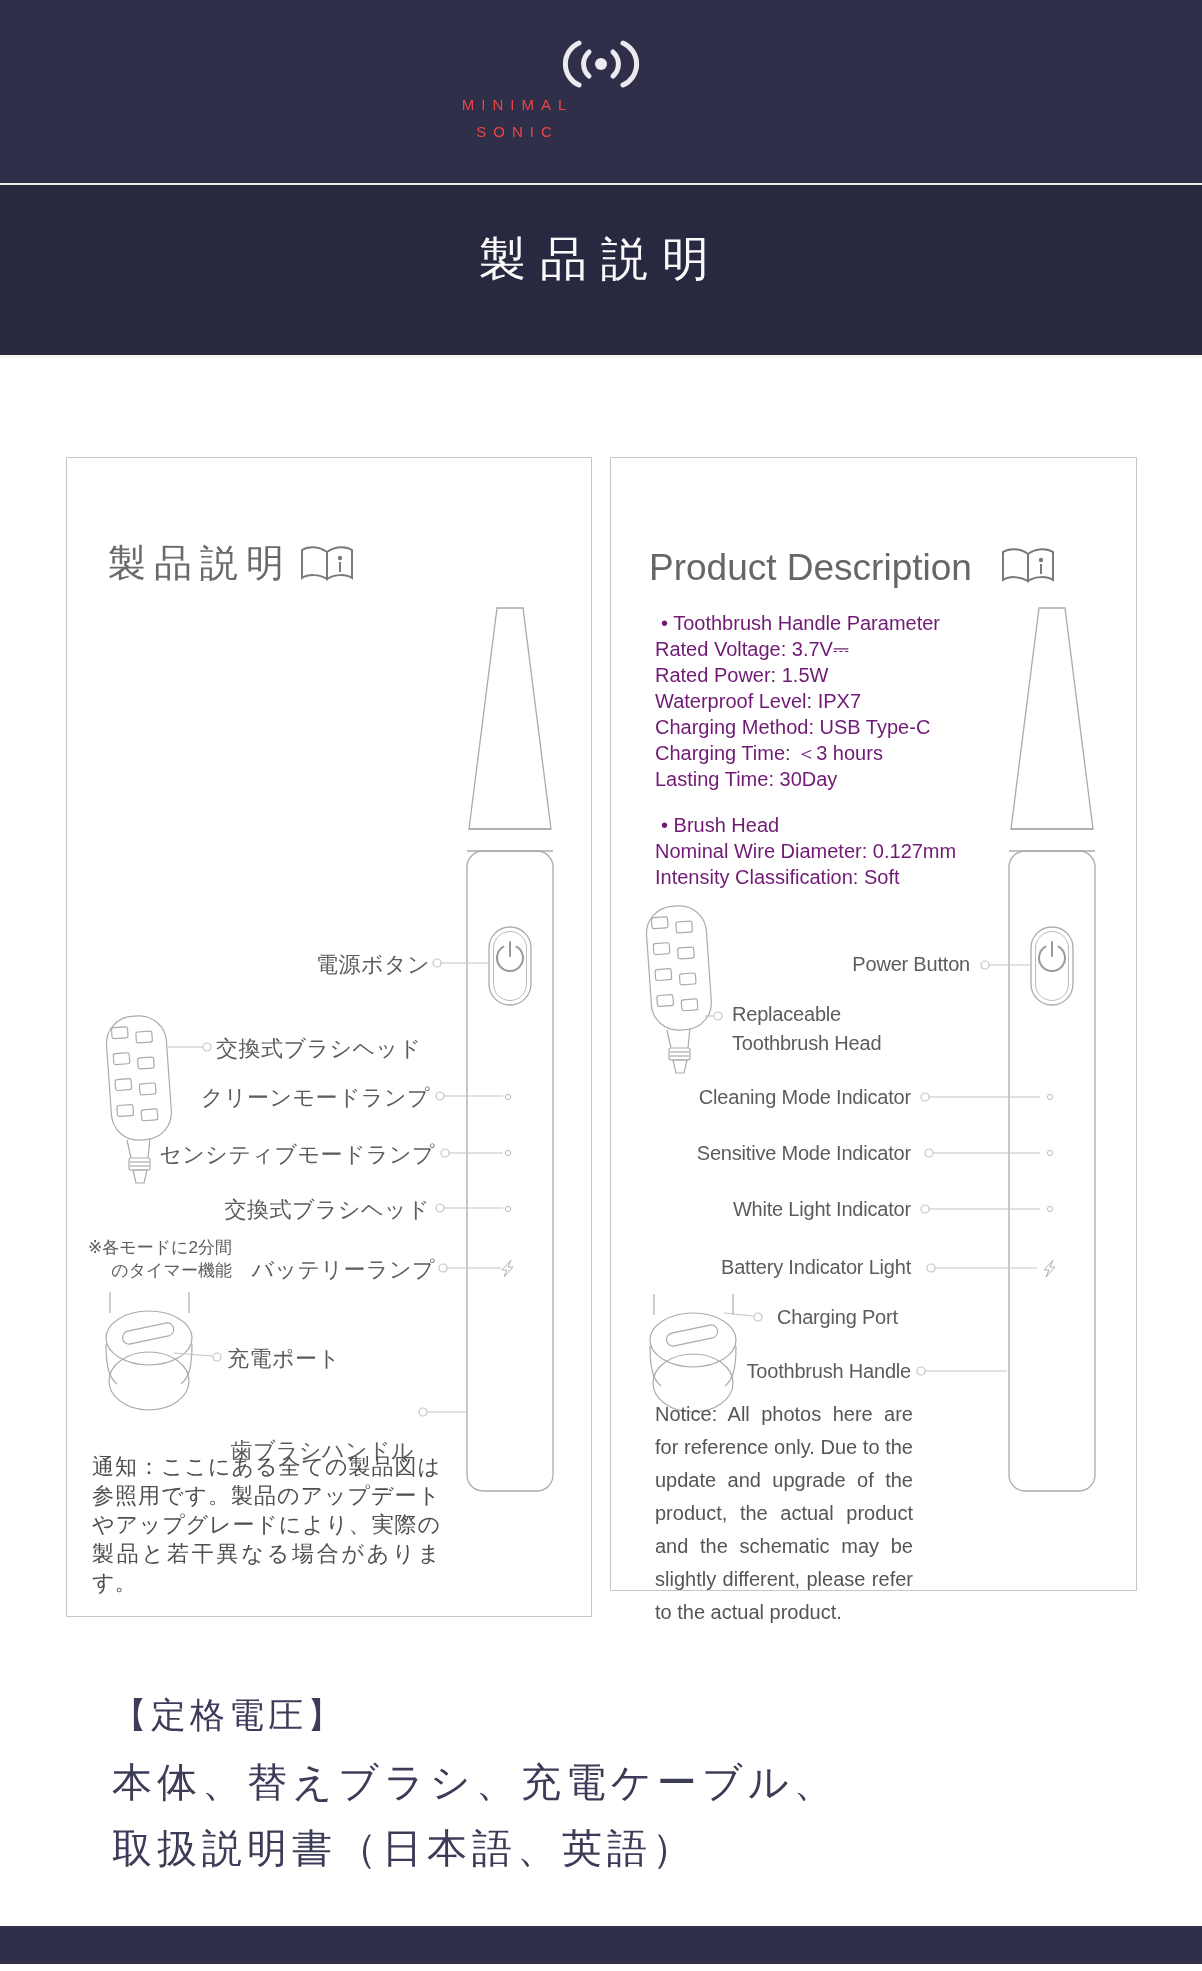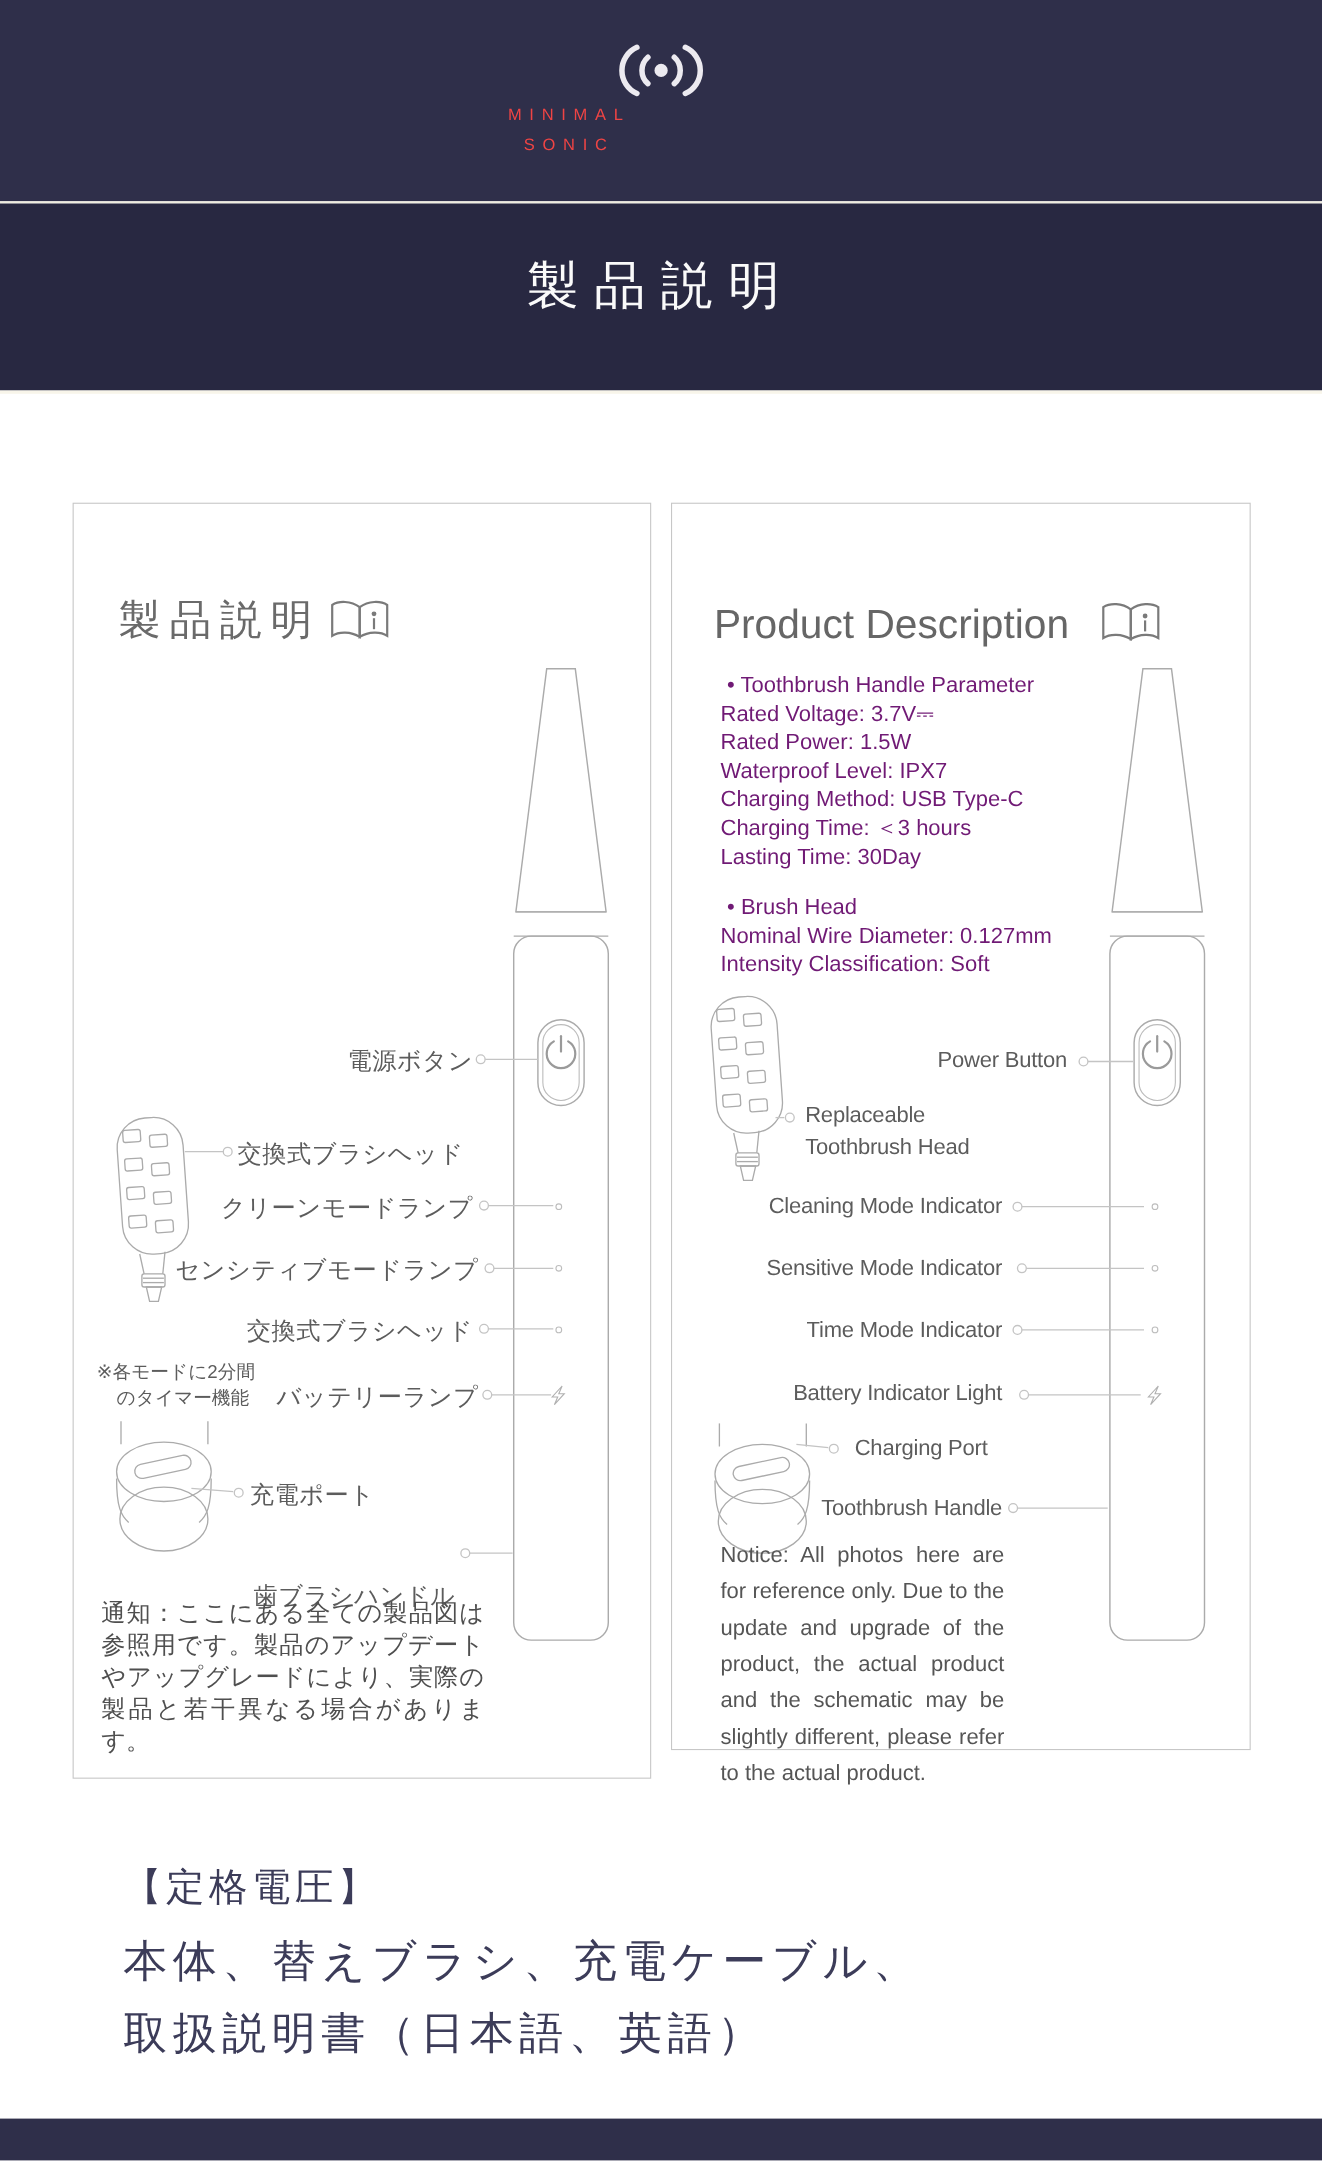--- a/index.html
+++ b/index.html
@@ -29,21 +29,21 @@
   .specs-ja{left:110px;top:596px;color:#4f4f4f;font-size:22px;line-height:43px;white-space:nowrap;}
   .specs-ja .grp-head{font-weight:600;color:#3f3f3f;}
   .specs-en{left:655px;top:610px;color:#701a75;font-size:20px;line-height:26px;white-space:nowrap;}
   .specs-en .grp-head{padding-left:6px;}
   .specs-en .grp2{margin-top:20px;}
   
   .dlabel{position:absolute;color:#5c5c5c;white-space:nowrap;}
   .dl-ja{font-size:22px;letter-spacing:0.5px;}
   .dl-en{font-size:20px;letter-spacing:-0.2px;}
   .timer-note{left:88px;top:1236px;font-size:17px;line-height:23px;color:#5c5c5c;}
-  .timer-note .l2{padding-left:18px;}
+  .timer-note .l2{padding-left:18px;text-align:right;}
   .notice-ja{left:92px;top:1452px;width:348px;font-size:22px;line-height:29px;
     color:#4f4f4f;text-align:justify;white-space:normal;}
   .notice-en{left:655px;top:1398px;width:258px;font-size:20px;line-height:33px;
     color:#555555;text-align:justify;white-space:normal;}
   
   .set-heading{left:112px;top:1692px;font-size:35px;letter-spacing:4px;color:#3c3c59;white-space:nowrap;}
   .set-line1{left:112px;top:1755px;font-size:40px;letter-spacing:5px;color:#3c3c59;white-space:nowrap;}
   .set-line2{left:112px;top:1821px;font-size:40px;letter-spacing:5px;color:#3c3c59;white-space:nowrap;}
   
   .footer-bar{left:0;top:1926px;width:1202px;height:38px;background:#2f2f4a;}
@@ -213,21 +213,21 @@
     <div>Intensity Classification: Soft</div>
   </div>
 
   <div class="dlabel dl-en" style="right:232px;top:953px;">Power Button</div>
   <div class="dlabel dl-en" style="left:732px;top:1003px;">
     <div>Replaceable</div>
     <div style="margin-top:6px;">Toothbrush Head</div>
   </div>
   <div class="dlabel dl-en" style="right:291px;top:1086px;">Cleaning Mode Indicator</div>
   <div class="dlabel dl-en" style="right:291px;top:1142px;">Sensitive Mode Indicator</div>
-  <div class="dlabel dl-en" style="right:291px;top:1198px;">Time Mode Indicator</div>
+  <div class="dlabel dl-en" style="right:291px;top:1198px;">White Light Indicator</div>
   <div class="dlabel dl-en" style="right:291px;top:1256px;">Battery Indicator Light</div>
   <div class="dlabel dl-en" style="left:777px;top:1306px;">Charging Port</div>
   <div class="dlabel dl-en" style="right:291px;top:1360px;">Toothbrush Handle</div>
 
   <div class="abs notice-en">Notice: All photos here are for reference only. Due to the update and upgrade of the product, the actual product and the schematic may be slightly different, please refer to the actual product.</div>
 
   <div class="abs set-heading">【定格電圧】</div>
   <div class="abs set-line1">本体、替えブラシ、充電ケーブル、</div>
   <div class="abs set-line2">取扱説明書（日本語、英語）</div>
 

